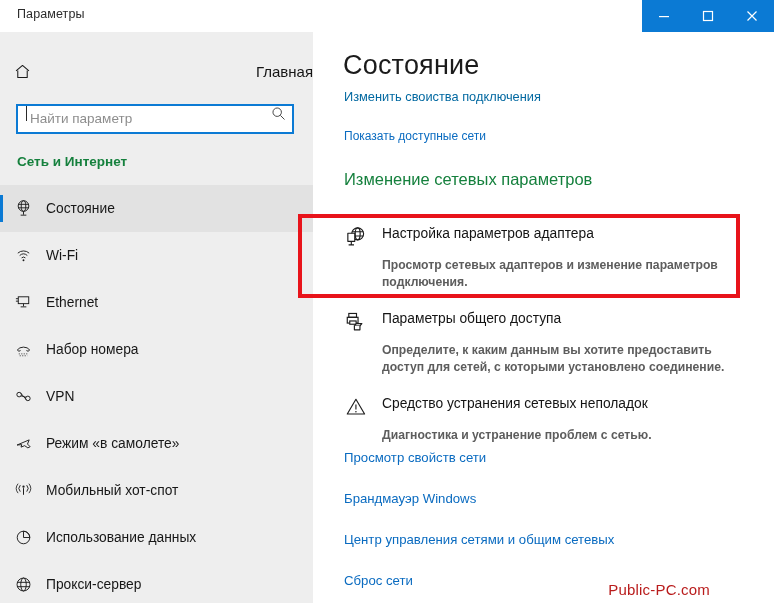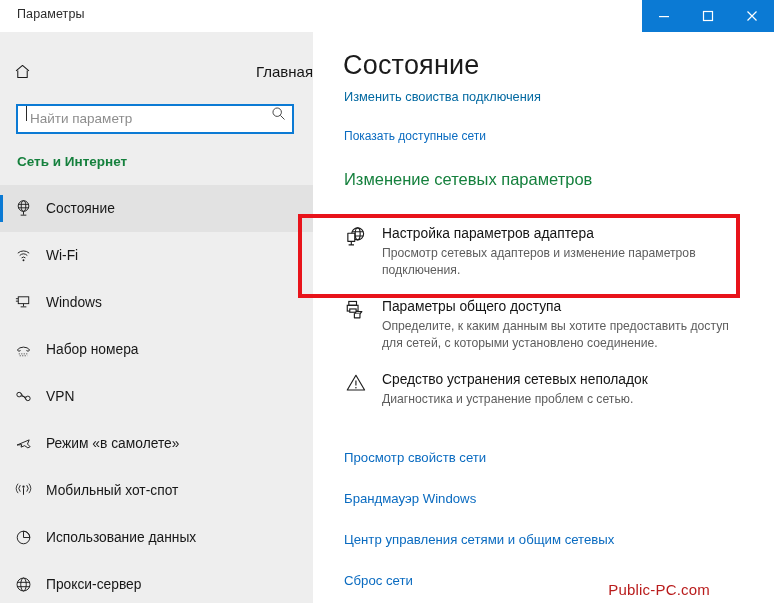--- a/index.html
+++ b/index.html
@@ -245,22 +245,23 @@
   .setting-text { padding-top: 1px; }
   .setting-name {
     font-size: 13.8px;
     color: #141414;
     line-height: 18px;
   }
   .setting-desc {
     font-size: 12.2px;
     color: #5d5d5d;
     line-height: 16.5px;
-    margin-top: 2px;
+    margin-top: 14px;
     max-width: 350px;
+    font-weight: bold;
   }
 
   .links {
     position: absolute;
     left: 31px;
     top: 418px;
     width: 420px;
   }
   .bottom-link {
     display: block;
@@ -370,21 +371,21 @@
       </div>
 
       <div class="nav-item">
         <span class="nav-icon">
           <svg width="19" height="19" viewBox="0 0 20 20" aria-hidden="true">
             <rect x="4.5" y="4" width="11" height="7.2" fill="none" stroke="currentColor" stroke-width="1"></rect>
             <path d="M10 11.2 V14 M7 14.6 H13" stroke="currentColor" stroke-width="1" fill="none"></path>
             <path d="M2 6 H4.5 M2 8.6 H4.5" stroke="currentColor" stroke-width="1"></path>
           </svg>
         </span>
-        <span class="nav-label">Windows</span>
+        <span class="nav-label">Ethernet</span>
       </div>
 
       <div class="nav-item">
         <span class="nav-icon">
           <svg width="19" height="19" viewBox="0 0 20 20" aria-hidden="true">
             <path d="M3.5 10.5 A7.5 6 0 0 1 16.5 10.5" fill="none" stroke="currentColor" stroke-width="1"></path>
             <path d="M3.5 10.5 q1.6 2.4 3.4 0.6" fill="none" stroke="currentColor" stroke-width="1"></path>
             <path d="M16.5 10.5 q-1.6 2.4 -3.4 0.6" fill="none" stroke="currentColor" stroke-width="1"></path>
             <path d="M5 14.6 H15" stroke="currentColor" stroke-width="0.8" stroke-dasharray="1.2 1.4"></path>
             <path d="M6 16.6 H14" stroke="currentColor" stroke-width="0.8" stroke-dasharray="1.2 1.4"></path>

